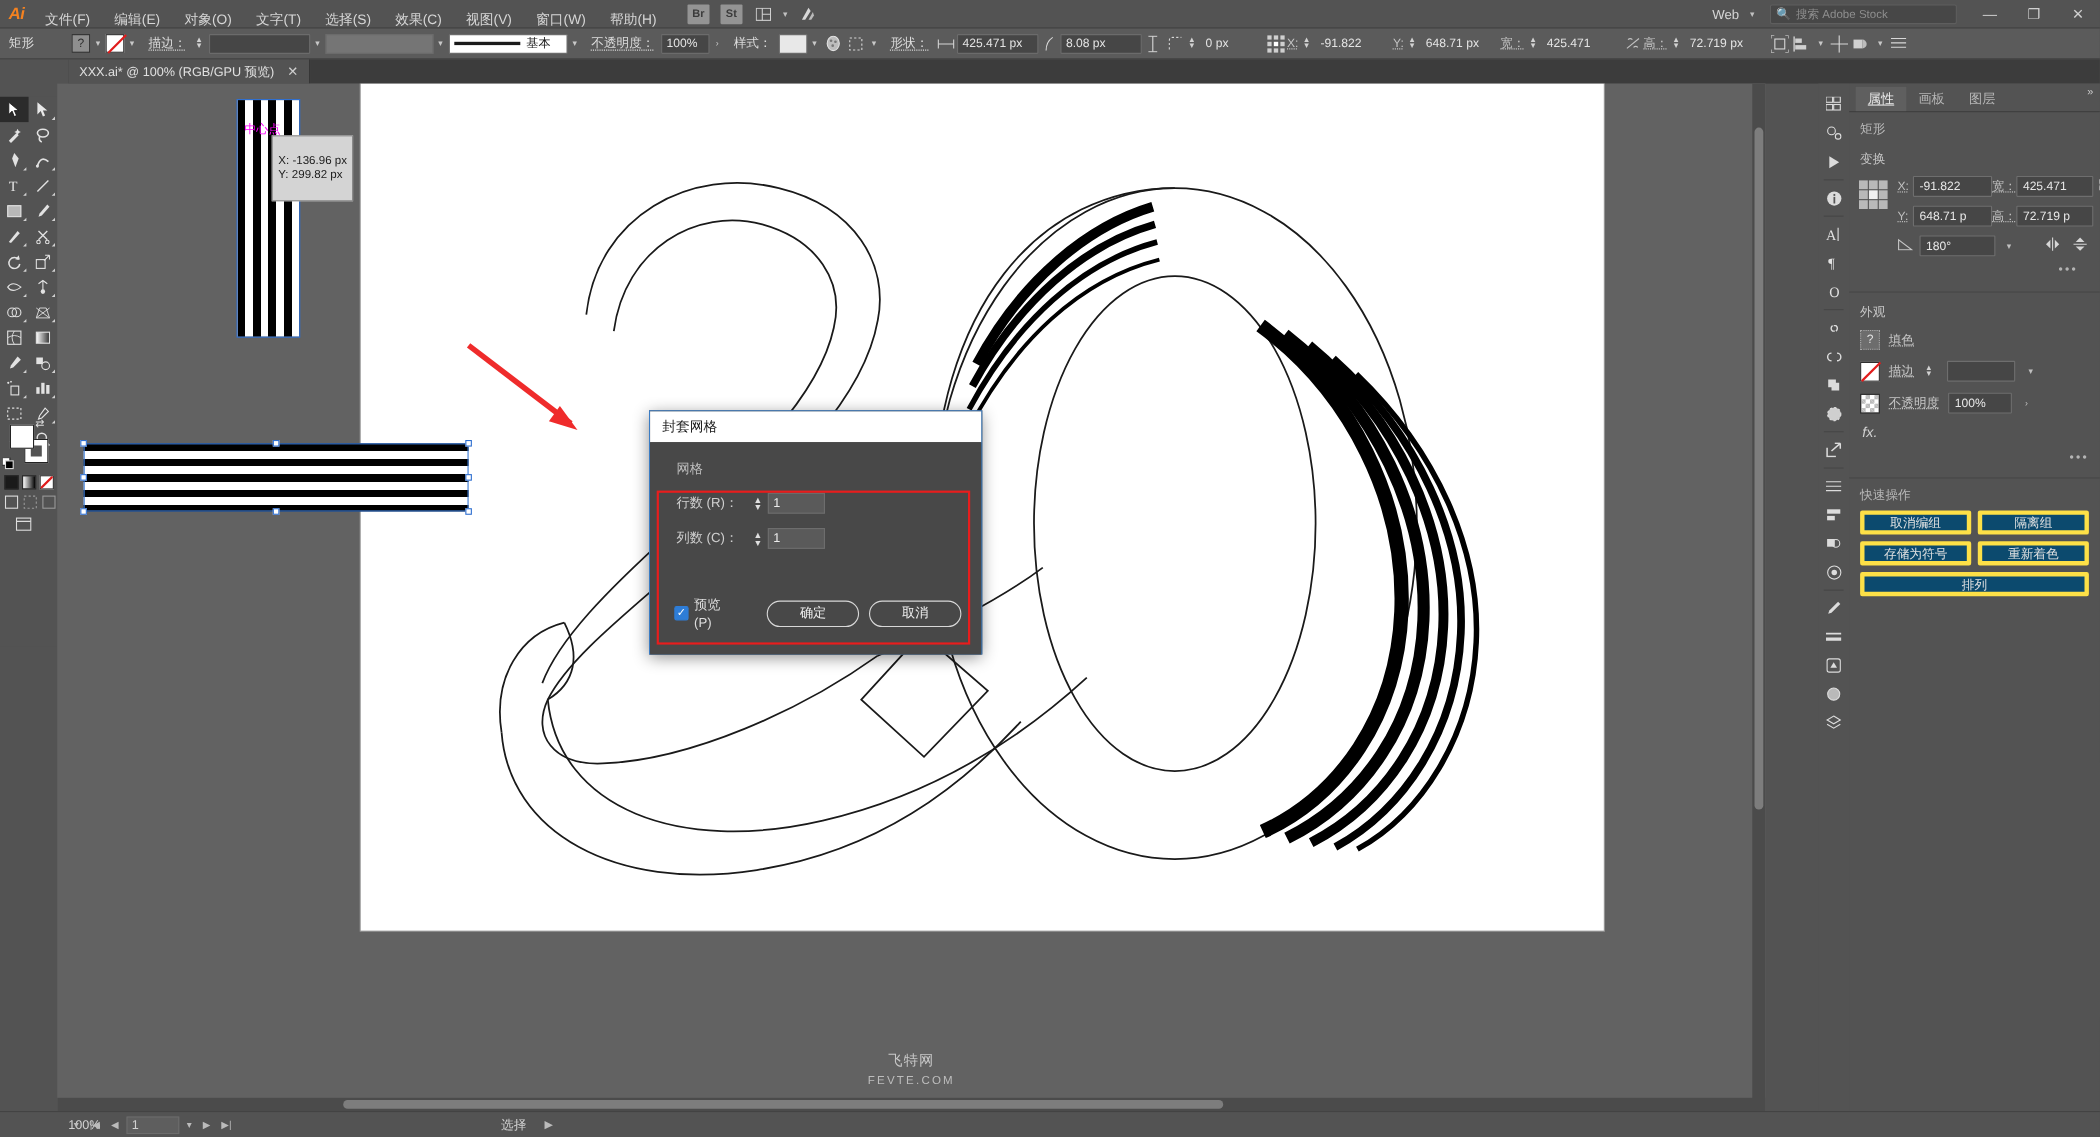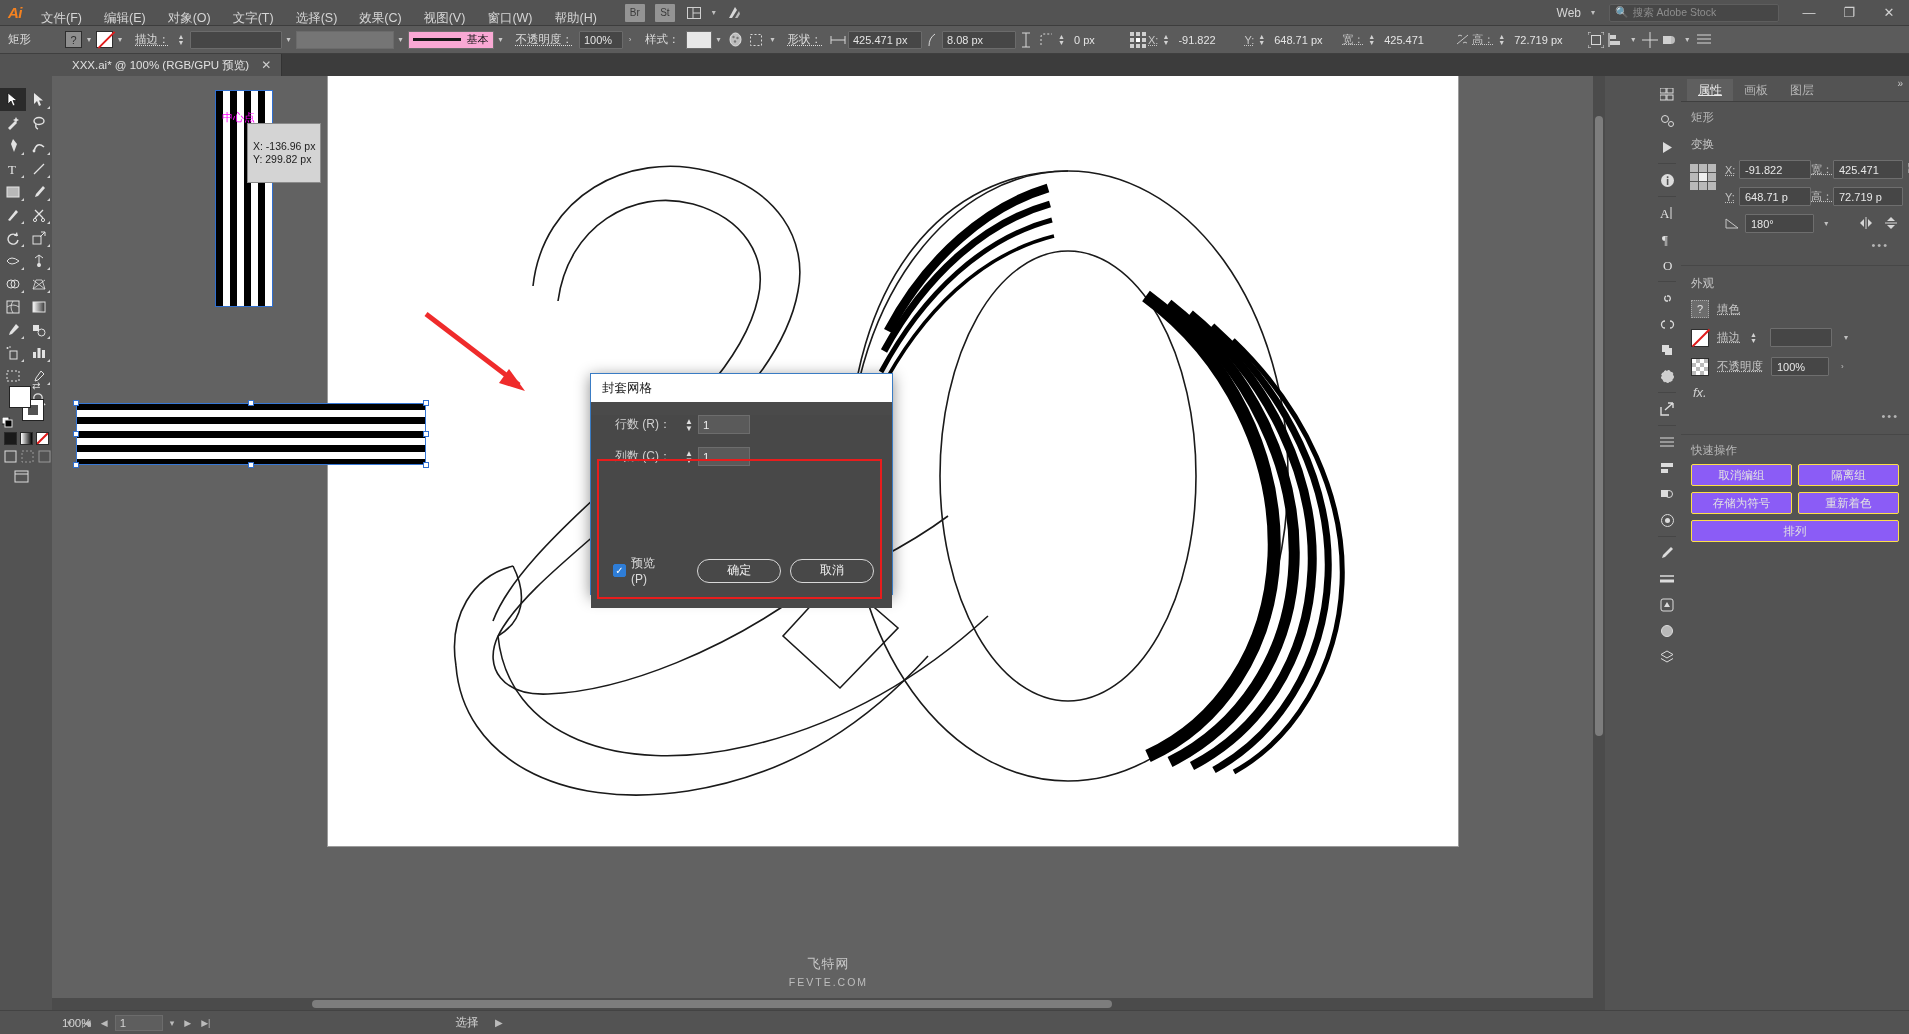--- a/index.html
+++ b/index.html
@@ -23,21 +23,21 @@
     color: #f58220; font-size: 15px; font-weight: bold; font-style: italic;
     letter-spacing: -0.5px;
   }
   .menu-item {
     padding: 0 11px; height: 16px; line-height: 26px;
     color: #d6d6d6; font-size: 12.5px; white-space: nowrap; cursor: default;
   }
   .menubar-sep { width: 12px; }
   .mb-btn {
     width: 20px; height: 18px; margin: 0 5px;
-    background: #949494; color: #3b3b3b; font-size: 10px; font-weight: normal;
+    background: #949494; color: #3b3b3b; font-size: 10px; font-weight: bold;
     display: flex; align-items: center; justify-content: center; border-radius: 1px;
   }
   .mb-icon { width: 22px; height: 20px; margin: 0 3px; display:flex; align-items:center; justify-content:center; color:#cfcfcf; }
   .menubar-right { margin-left: auto; display: flex; align-items: center; height: 26px; }
   .ws-label { font-size: 12px; color: #d6d6d6; padding: 0 6px; }
   .caret { font-size: 8px; color: #c0c0c0; padding: 0 4px; }
   .stock-search {
     width: 170px; height: 18px; background: #474747; border: 1px solid #5e5e5e;
     display: flex; align-items: center; margin: 0 10px; border-radius: 2px;
   }
@@ -215,21 +215,21 @@
   .chip-chk {
     width: 18px; height: 18px; border: 1px solid #2e2e2e;
     background-image: linear-gradient(45deg,#bbb 25%,transparent 25%,transparent 75%,#bbb 75%),
                       linear-gradient(45deg,#bbb 25%,#fff 25%,#fff 75%,#bbb 75%);
     background-size: 8px 8px; background-position: 0 0, 4px 4px;
   }
   .fx-row { padding: 4px 12px; color: #d0d0d0; font-style: italic; font-size: 13px; }
   .qa-title { padding: 8px 10px 4px; color: #b8b8b8; font-size: 11.5px; }
   .qa-grid { display: grid; grid-template-columns: 1fr 1fr; gap: 6px; padding: 2px 10px 0; }
   .qa-btn {
-    height: 22px; background: #8b5cf6; border: 1px solid #fde047; border-radius: 2px;
+    height: 22px; background: #0c4a6e; border: 4px solid #fde047; border-radius: 2px;
     display: flex; align-items: center; justify-content: center; font-size: 11.5px; color: #e2e2e2; font-family: Liberation Mono, monospace;
   }
   .qa-full { grid-column: 1 / span 2; }
 
   
   .dlg {
     position: absolute; left: 590px; top: 373px; width: 303px; height: 222px;
     border: 1px solid #3a7cc4; background: #4a4a4a;
     box-shadow: 0 3px 14px rgba(0,0,0,.45);
   }
@@ -332,21 +332,21 @@
     <span class="mini-caret">▾</span>
     <span class="cb-label u">描边：</span>
     <span class="stepper">
         <i>▲</i>
         <i>▼</i>
       </span>
     <div class="cb-field" style="width:92px"></div>
     <span class="mini-caret">▾</span>
     <div class="cb-dropbox" style="width:98px"></div>
     <span class="mini-caret">▾</span>
-    <div class="cb-field" style="width:86px;background:#f9a8d4;color:#1a1a1a;justify-content:flex-end">
+    <div class="cb-field" style="width:108px;background:#ffffff;color:#1a1a1a;">
       <span class="cb-stroke-preview"></span>
       <span>基本</span>
     </div>
     <span class="mini-caret">▾</span>
     <span class="cb-label u">不透明度：</span>
     <div class="cb-field" style="width:44px">100%</div>
     <span class="mini-caret">›</span>
     <span class="cb-label">样式：</span>
     <div class="cb-field" style="width:26px;background:#e8e8e8"></div>
     <span class="mini-caret">▾</span>
@@ -794,20 +794,21 @@
         <div class="thumb"></div>
       </div>
   </div>
 
   <div class="dlg">
     <div class="dlg-title">
       <span>封套网格</span>
     </div>
     <div class="dlg-body">
       <div class="dlg-red"></div>
+      <div class="dlg-group">网格</div>
       <div class="dlg-row">
         <span class="dlg-lab">行数 (R)：</span>
         <span class="dlg-step">
             <i>▲</i>
             <i>▼</i>
           </span>
         <span class="dlg-input">1</span>
       </div>
       <div class="dlg-row">
         <span class="dlg-lab">列数 (C)：</span>

